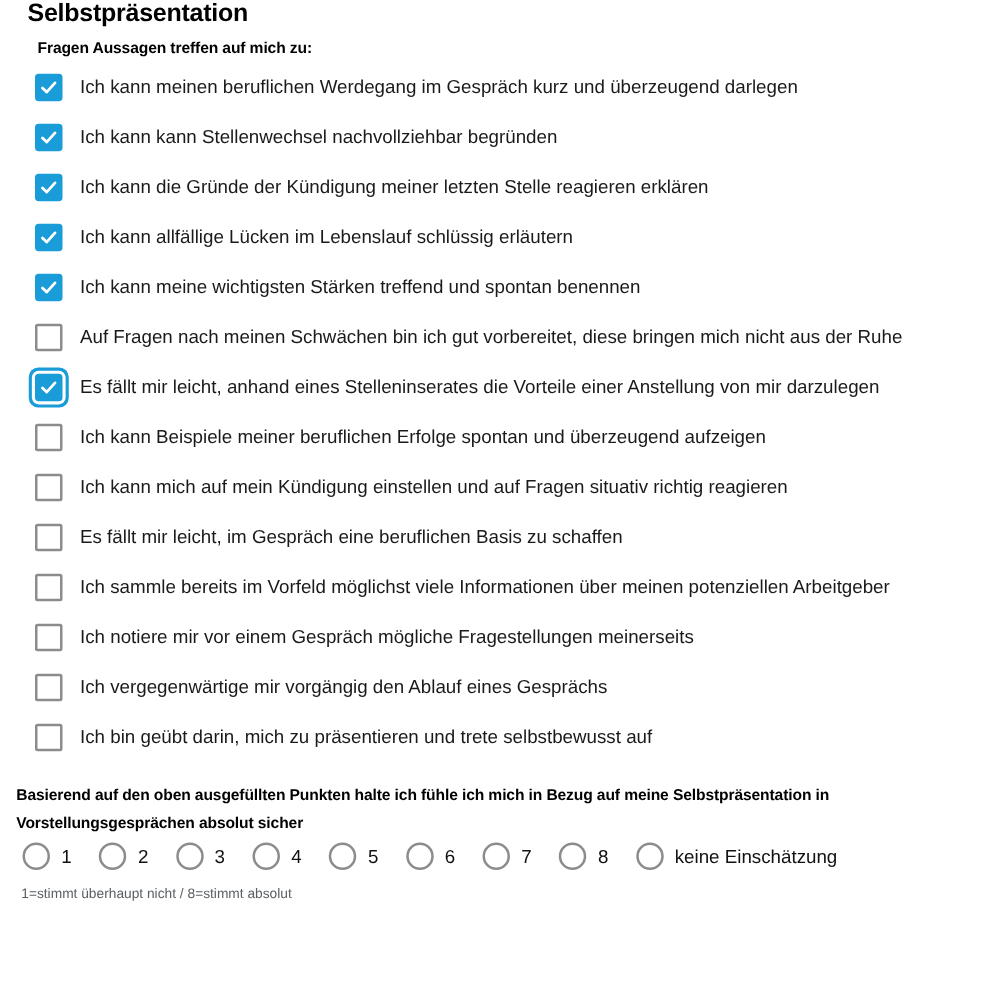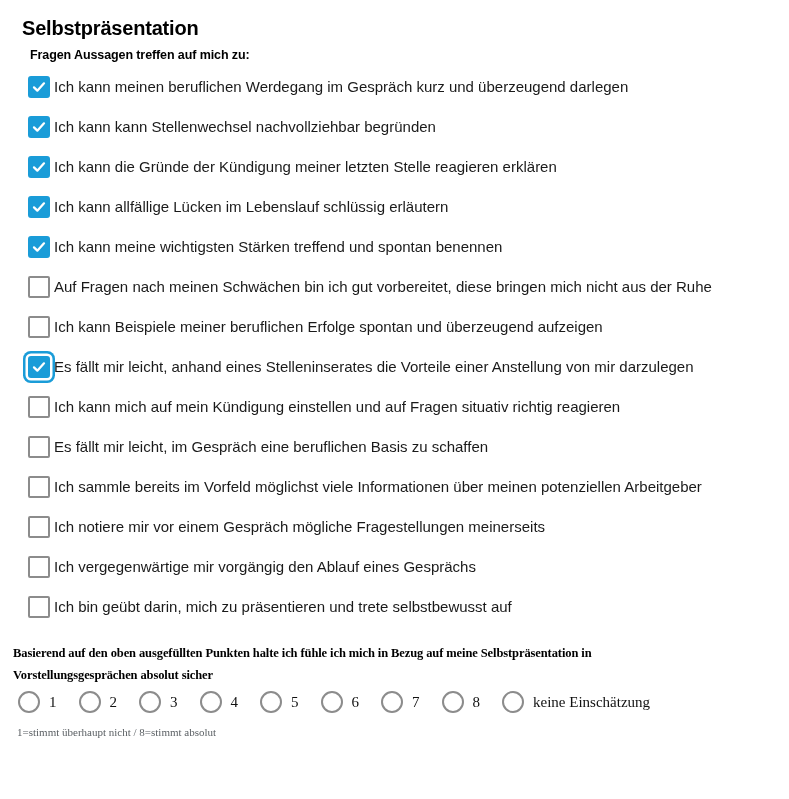--- a/index.html
+++ b/index.html
@@ -8,36 +8,36 @@
     --text:#1a1a1a;
     --muted:#5a5f63;
   }
   *{box-sizing:border-box;margin:0;padding:0;}
   html,body{background:#fff;}
   body{
     width:789px;height:799px;overflow:hidden;
     font-family:"Liberation Sans","DejaVu Sans",sans-serif;
     color:var(--text);
   }
-  .page{width:789px;height:799px;padding-top:17px;position:relative;}
+  .page{width:789px;height:799px;padding-top:0;position:relative;}
 
   .page-title{
     margin-left:22px;
     font-size:20px;font-weight:bold;letter-spacing:-0.2px;
     color:#000;
   }
   .subtitle{
     margin:8px 0 12px 30px;
     font-size:12.5px;font-weight:bold;letter-spacing:-0.1px;
     color:#000;
   }
 
   .checklist{margin-left:28px;padding-right:22px;}
   .cb-row{
-    display:flex;align-items:flex-start;gap:4px;
+    display:flex;align-items:flex-start;gap:14px;
     margin-bottom:14px;
   }
   .cb{
     flex:0 0 auto;width:22px;height:22px;margin-top:2px;
     background:#fff;border:2px solid var(--cb-border);border-radius:2px;
     display:flex;align-items:center;justify-content:center;
     cursor:pointer;
   }
   .cb svg{display:none;width:16px;height:16px;}
   .cb.checked{
@@ -46,21 +46,21 @@
   .cb.checked svg{display:block;}
   .cb.focused{
     box-shadow:0 0 0 2.5px #fff, 0 0 0 5px var(--accent);
     border-radius:3px;
   }
   .cb-label{
     font-size:15px;line-height:26px;color:var(--text);
     max-width:707px;cursor:pointer;
   }
 
-  .rating{margin-top:22px;font-family:Liberation Serif, serif;}
+  .rating{margin-top:22px;}
   .rating-question{
     margin-left:13px;max-width:690px;
     font-size:12.5px;font-weight:bold;line-height:22px;letter-spacing:-0.1px;
     color:#000;
   }
   .radio-row{
     margin:5px 0 0 18px;
     display:flex;align-items:center;gap:22px;
   }
   .radio-option{display:flex;align-items:center;gap:9px;cursor:pointer;}
@@ -124,32 +124,32 @@
     </span>
     <span class="cb-label">Ich kann meine wichtigsten Stärken treffend und spontan benennen</span>
   </div>
       <div class="cb-row">
     <span class="cb" role="checkbox" aria-checked="false">
       
     </span>
     <span class="cb-label">Auf Fragen nach meinen Schwächen bin ich gut vorbereitet, diese bringen mich nicht aus der Ruhe</span>
   </div>
       <div class="cb-row">
+    <span class="cb checked focused" role="checkbox" aria-checked="true">
+      <svg viewBox="0 0 24 24" aria-hidden="true">
+        <path d="M4.5 12.5 L9.5 17.5 L19.5 6.5" fill="none" stroke="#ffffff" stroke-width="3.4" stroke-linecap="round" stroke-linejoin="round"></path>
+      </svg>
+    </span>
+    <span class="cb-label">Es fällt mir leicht, anhand eines Stelleninserates die Vorteile einer Anstellung von mir darzulegen</span>
+  </div>
+      <div class="cb-row">
     <span class="cb" role="checkbox" aria-checked="false">
       
     </span>
     <span class="cb-label">Ich kann Beispiele meiner beruflichen Erfolge spontan und überzeugend aufzeigen</span>
-  </div>
-      <div class="cb-row">
-    <span class="cb checked focused" role="checkbox" aria-checked="true">
-      <svg viewBox="0 0 24 24" aria-hidden="true">
-        <path d="M4.5 12.5 L9.5 17.5 L19.5 6.5" fill="none" stroke="#ffffff" stroke-width="3.4" stroke-linecap="round" stroke-linejoin="round"></path>
-      </svg>
-    </span>
-    <span class="cb-label">Es fällt mir leicht, anhand eines Stelleninserates die Vorteile einer Anstellung von mir darzulegen</span>
   </div>
       <div class="cb-row">
     <span class="cb" role="checkbox" aria-checked="false">
       
     </span>
     <span class="cb-label">Ich kann mich auf mein Kündigung einstellen und auf Fragen situativ richtig reagieren</span>
   </div>
       <div class="cb-row">
     <span class="cb" role="checkbox" aria-checked="false">
       

